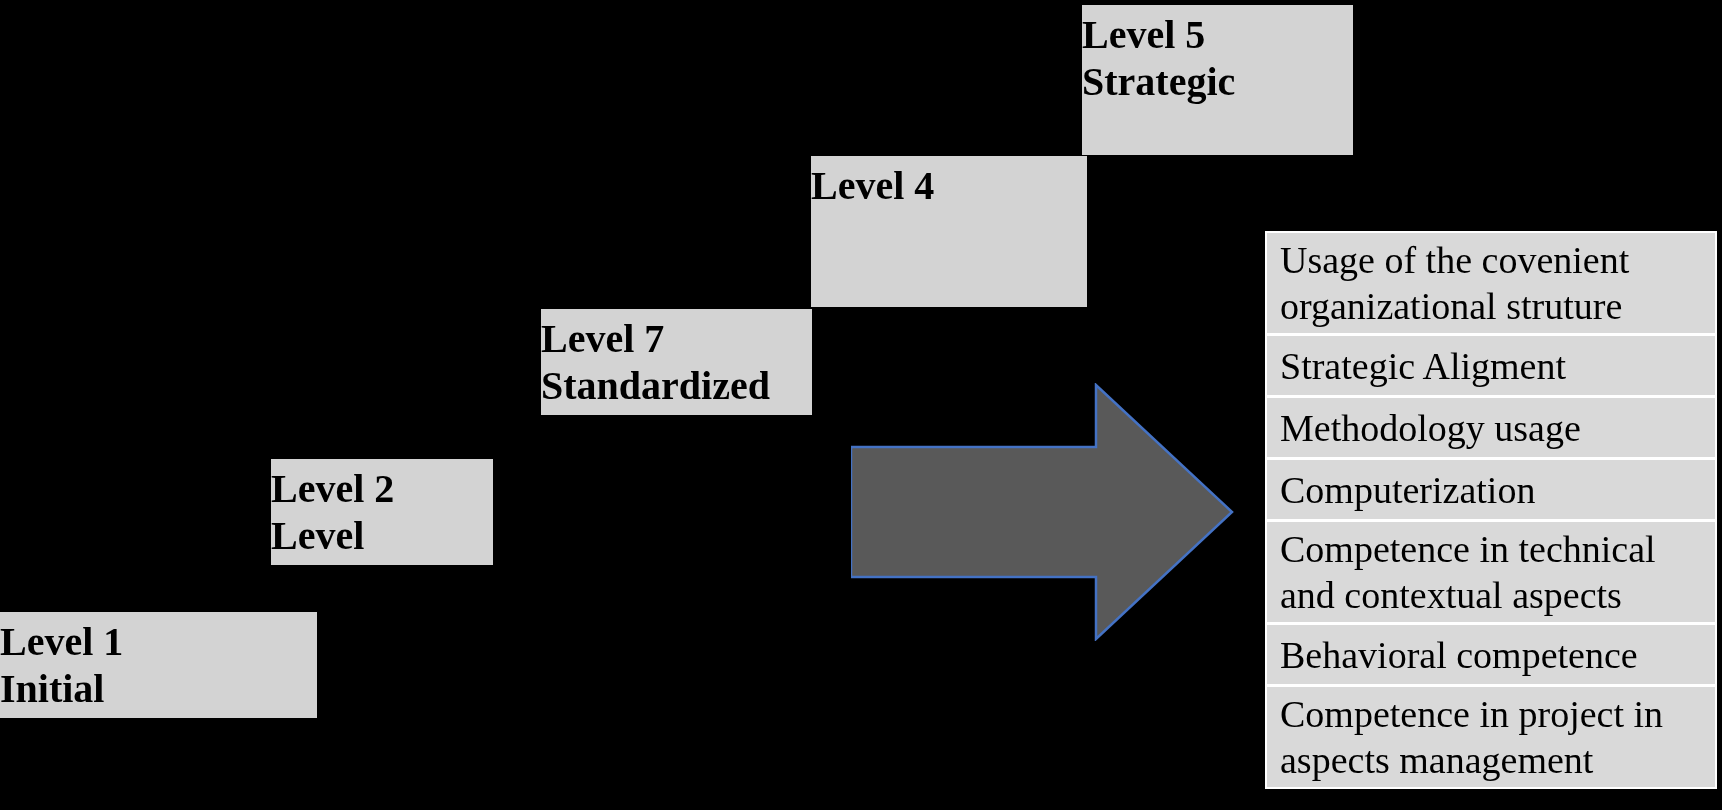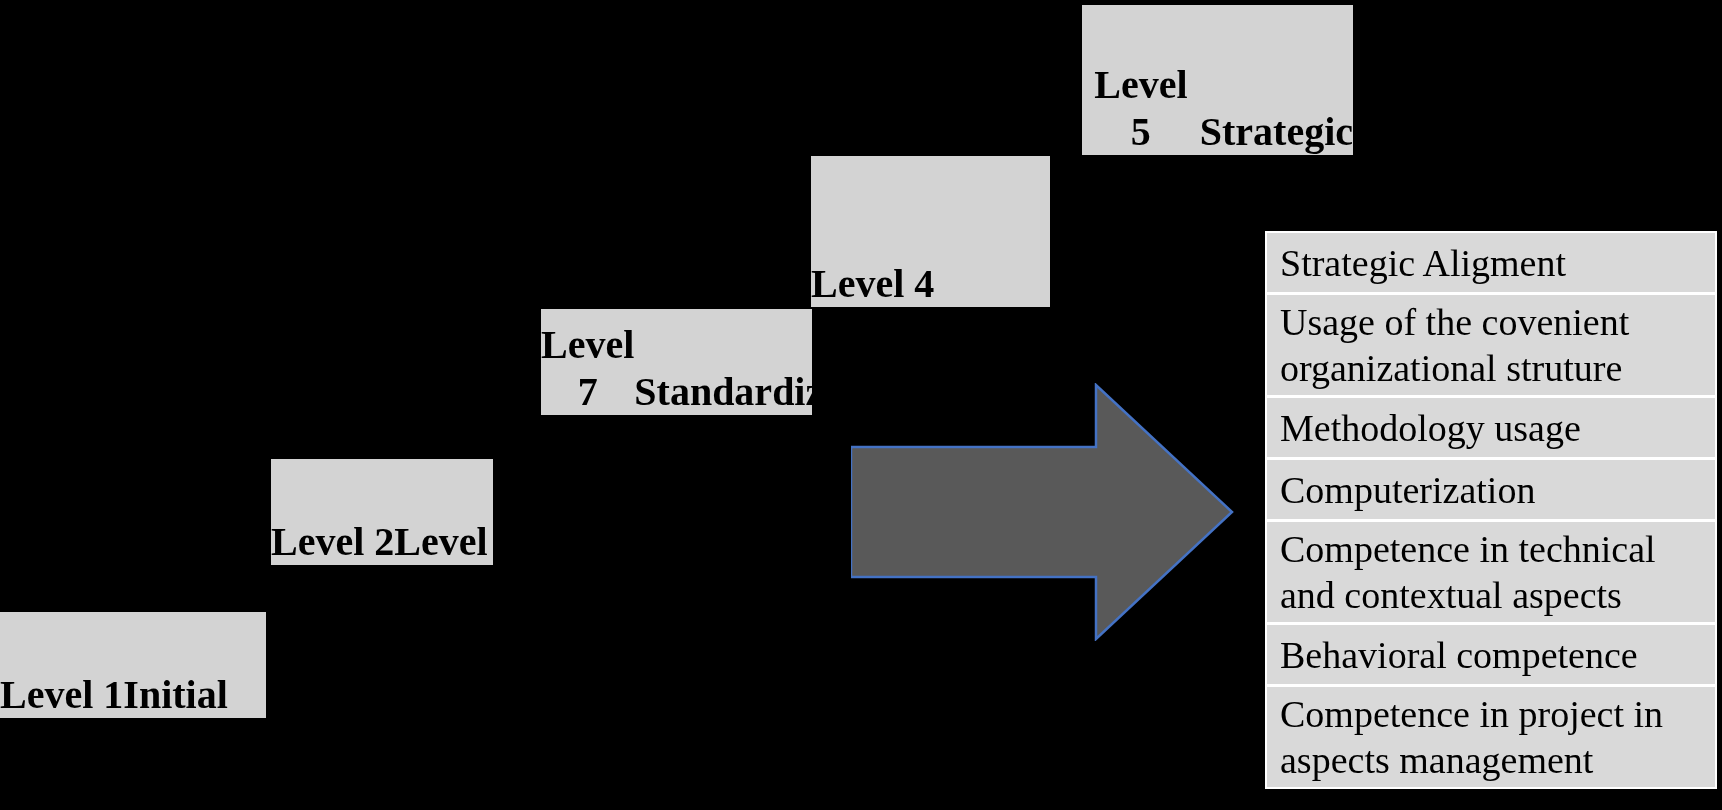--- a/index.html
+++ b/index.html
@@ -15,32 +15,33 @@
     font-family: "Liberation Serif", "DejaVu Serif", serif;
     overflow: hidden;
   }
 
   
   .level-box {
     position: absolute;
     background: #d3d3d3;
     color: #000;
     display: flex;
-    align-items: flex-end;
-    padding-top: 12px;
+    flex-direction: column;
+    align-items: flex-start;
+    padding-top: 6px;
     box-sizing: border-box;
     font-weight: bold;
     font-size: 40px;
     line-height: 47px;
     text-align: center;
   }
-  .level-1 { left: 0px;    top: 612px; width: 266px; height: 106px; }
+  .level-1 { left: 0px;    top: 612px; width: 317px; height: 106px; }
   .level-2 { left: 271px;  top: 459px; width: 222px; height: 106px; }
   .level-3 { left: 541px;  top: 309px; width: 271px; height: 106px; }
-  .level-4 { left: 811px;  top: 156px; width: 239px; height: 151px; }
+  .level-4 { left: 811px;  top: 156px; width: 276px; height: 151px; }
   .level-5 { left: 1082px; top: 5px;   width: 271px; height: 150px; }
 
   
   .arrow-wrap {
     position: absolute;
     left: 851px;
     top: 383px;
     width: 384px;
     height: 258px;
   }
@@ -99,22 +100,22 @@
     <span>Strategic</span>
   </div>
 
   <div class="arrow-wrap">
     <svg width="384" height="258" viewBox="0 0 384 258" xmlns="http://www.w3.org/2000/svg">
       <polygon points="0,64 245,64 245,2 381,129 245,256 245,194 0,194" fill="#595959" stroke="#4472c4" stroke-width="2.5" stroke-linejoin="miter"></polygon>
     </svg>
   </div>
 
   <div class="cap-table">
+    <div class="cap-row">Usage of the covenient organizational struture</div>
     <div class="cap-row">Strategic Aligment</div>
-    <div class="cap-row">Usage of the covenient organizational struture</div>
     <div class="cap-row">Methodology usage</div>
     <div class="cap-row">Computerization</div>
     <div class="cap-row">Competence in technical and contextual aspects</div>
     <div class="cap-row">Behavioral competence</div>
     <div class="cap-row">Competence in project in aspects management</div>
   </div>
 
 </div>
 
 </body></html>

